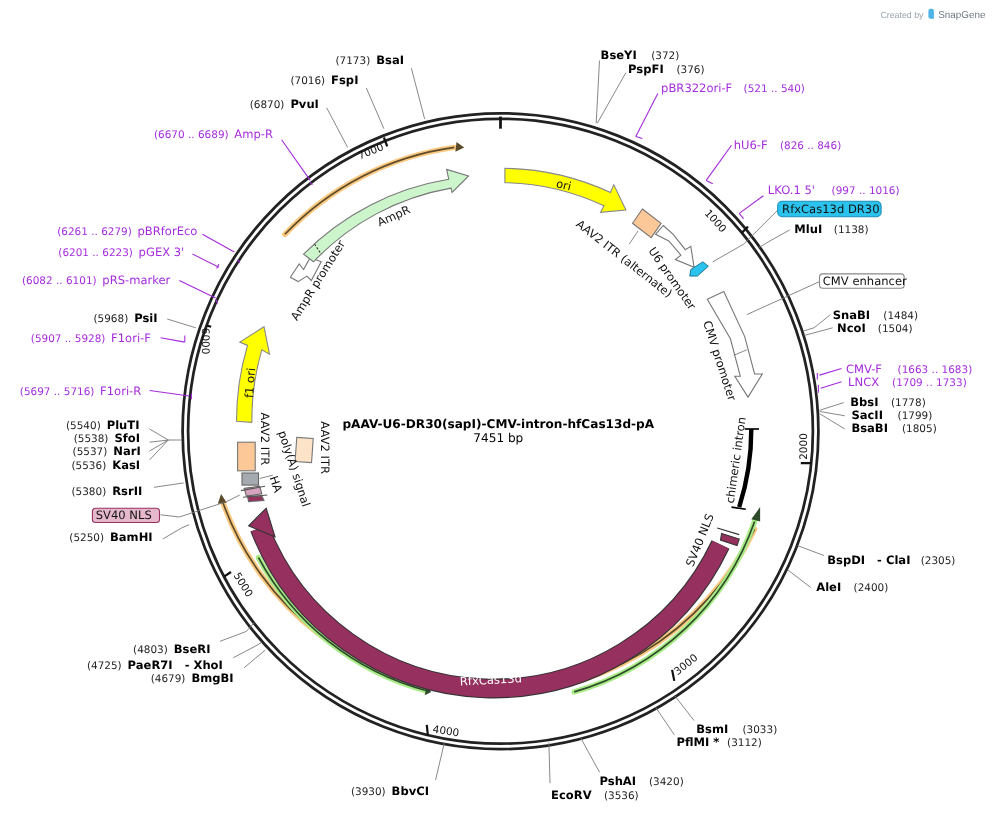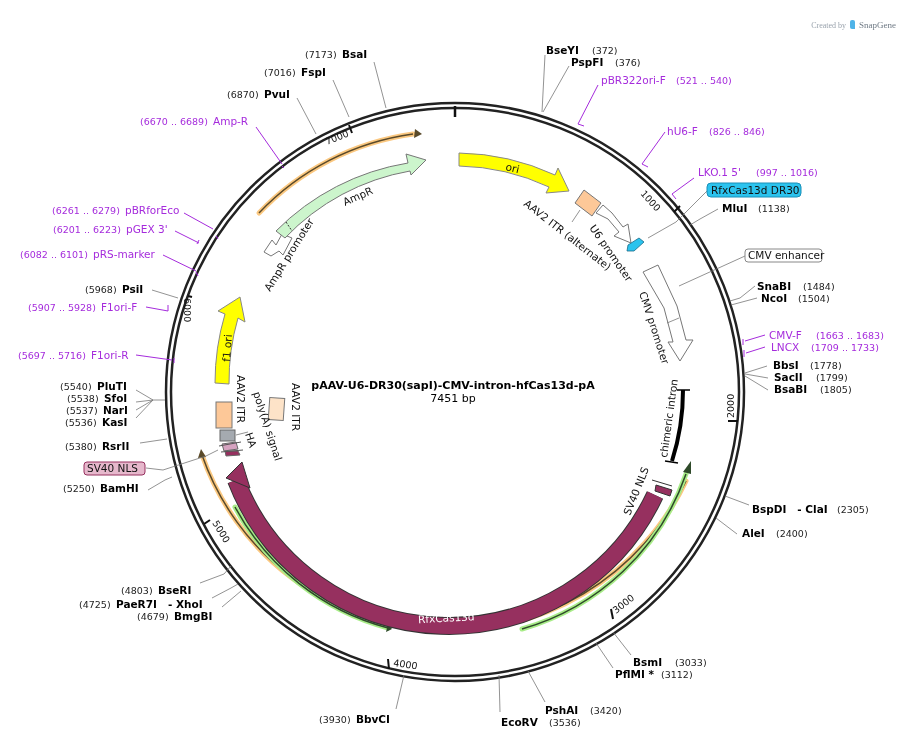--- a/index.html
+++ b/index.html
@@ -1,18 +1,18 @@
 <!DOCTYPE html>
 <html><head>
 <meta charset="utf-8">
 <style>
   html, body { margin: 0; padding: 0; background: #ffffff; }
   body { width: 902px; height: 739px; overflow: hidden; position: relative; font-family: "DejaVu Sans", sans-serif; }
   #map { position: absolute; left: 0; top: 0; }
-  .credit { position: absolute; right: 6px; top: 20px; font-size: 8px; color: #9aa3ad; font-family: Liberation Serif, serif; }
+  .credit { position: absolute; right: 6px; top: 8px; font-size: 8px; color: #9aa3ad; font-family: Liberation Sans, sans-serif; }
   .credit .brand { color: #6f7a85; font-size: 9px; }
   .credit .logo { display: inline-block; width: 5px; height: 9px; background: #4fb3e8; border-radius: 2px 2px 0 2px; vertical-align: -1px; margin: 0 2px; }
   text { font-family: "DejaVu Sans", sans-serif; }
   .enz { font-size: 10.5px; font-weight: bold; fill: #000; }
   .pos { font-size: 9.5px; fill: #222; }
   .primer { font-size: 10.5px; fill: #a52bdc; }
   .primerpos { font-size: 9.5px; fill: #a52bdc; }
   .feat { font-size: 10.5px; fill: #111; }
   .tick { font-size: 9.5px; fill: #111; }
   .title { font-size: 11px; font-weight: bold; fill: #000; }

